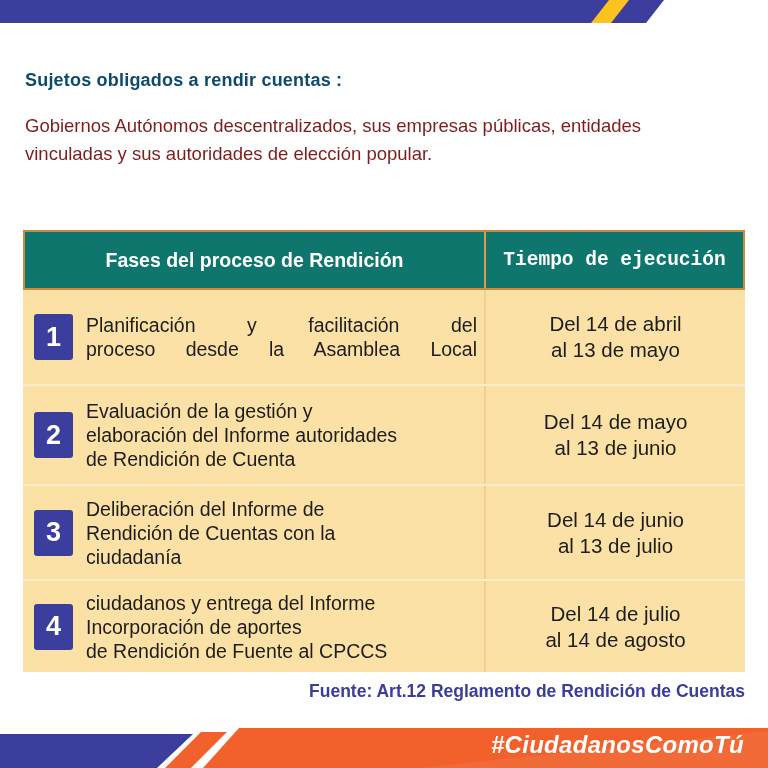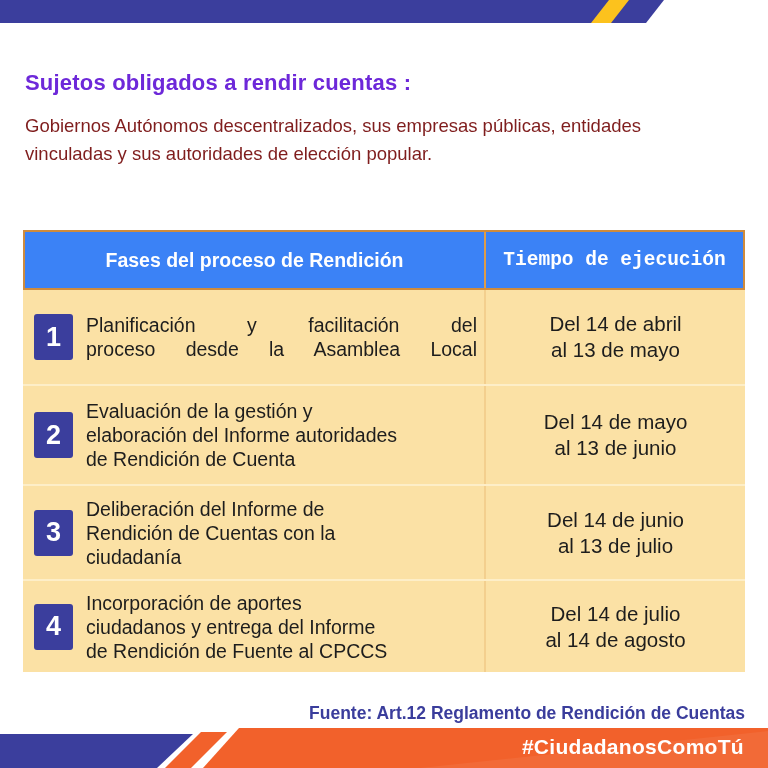--- a/index.html
+++ b/index.html
@@ -11,42 +11,42 @@
     height: 768px;
     background: #ffffff;
     overflow: hidden;
   }
   
   .top-bar { position: absolute; top: 0; left: 0; }
   
   .intro-title {
     position: absolute;
     left: 25px; top: 70px;
-    font-size: 22px;
-    font-weight: bold;
-    color: #6d28d9;
+    font-size: 18px;
+    font-weight: bold;
+    color: #0c4a6e;
     letter-spacing: 0.2px;
   }
   .intro-desc {
     position: absolute;
     left: 25px; top: 112px;
     width: 660px;
     font-size: 18.5px;
     line-height: 1.5;
     color: #7f1d1d;
   }
   
   .table {
     position: absolute;
     left: 23px; top: 230px;
     width: 722px;
   }
   .t-header {
     display: flex;
-    background: #3b82f6;
+    background: #0f766e;
     border: 2px solid #cf8b3d;
     height: 60px;
   }
   .t-header .h-cell {
     display: flex;
     flex-direction: column;
     justify-content: center;
     align-items: center;
     color: #ffffff;
     font-weight: bold;
@@ -102,34 +102,35 @@
   .t-row:nth-child(1) .phase-line { text-align: justify; text-align-last: justify; }
   .time-line {
     font-size: 20.5px;
     line-height: 26px;
     color: #1d1d1d;
     text-align: center;
   }
   
   .source-note {
     position: absolute;
-    right: 23px; top: 703px;
+    right: 23px; top: 681px;
     font-size: 17.5px;
     font-weight: bold;
     color: #3a3d9c;
     text-align: right;
   }
   .bottom-bar { position: absolute; left: 0; bottom: 0; }
   .hashtag {
     position: absolute;
     right: 24px; bottom: 9px;
     z-index: 2;
     color: #ffffff;
-    font-size: 21px;
-    font-weight: bold;
+    font-size: 24px;
+    font-weight: bold;
+    font-style: italic;
     letter-spacing: 0.3px;
   }
 </style>
 </head>
 <body>
 
 <div class="page">
 
   <svg class="top-bar" width="768" height="23" viewBox="0 0 768 23">
     <polygon points="0,0 664,0 646,23 0,23" fill="#3b3e9d"></polygon>
@@ -191,22 +192,22 @@
       <div class="c-time">
         <div class="time-line">Del 14 de junio</div>
         <div class="time-line">al 13 de julio</div>
       </div>
     </div>
 
     <div class="t-row">
       <div class="c-phase">
         <div class="badge">4</div>
         <div class="phase-text">
+          <div class="phase-line">ciudadanos y entrega del Informe</div>
           <div class="phase-line">Incorporación de aportes</div>
-          <div class="phase-line">ciudadanos y entrega del Informe</div>
           <div class="phase-line">de Rendición de Fuente al CPCCS</div>
         </div>
       </div>
       <div class="c-time">
         <div class="time-line">Del 14 de julio</div>
         <div class="time-line">al 14 de agosto</div>
       </div>
     </div>
   </div>
   </div>

